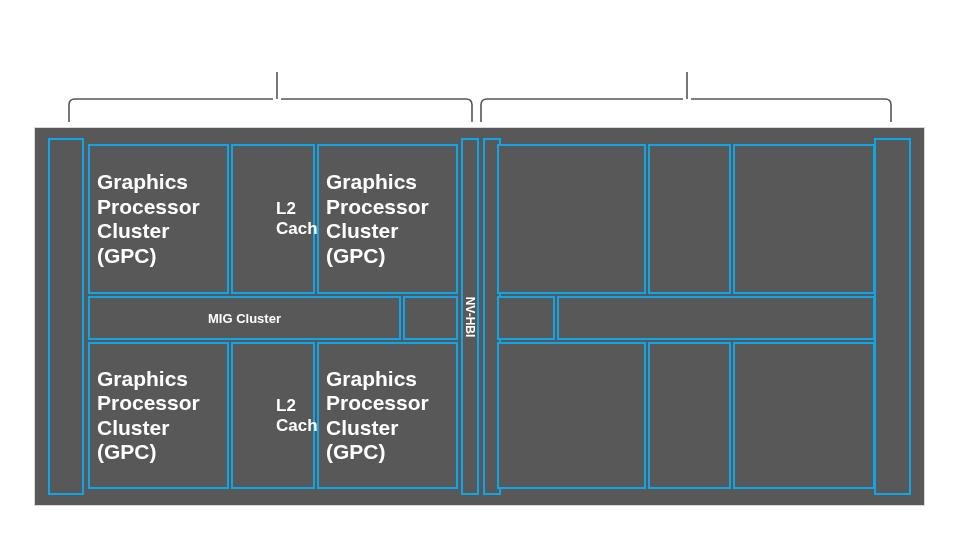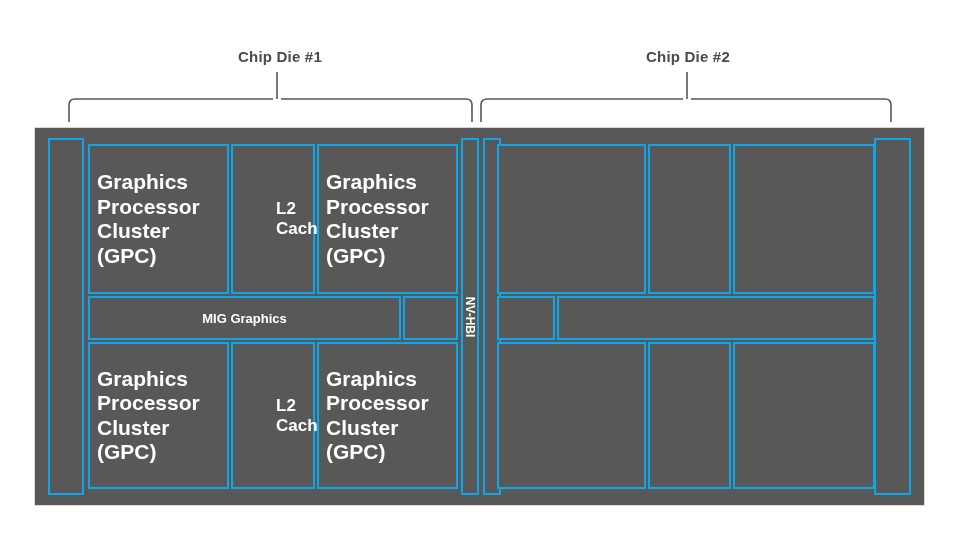--- a/index.html
+++ b/index.html
@@ -106,23 +106,21 @@
     font-weight: bold;
     color: #ffffff;
     white-space: nowrap;
   }
 </style>
 </head>
 <body>
 
 <div id="stage">
 
-  <div class="die-label" style="left:200px; top:48px; width:160px;">Chip Die #1</div>
-
-  <div class="die-label" style="left:608px; top:48px; width:160px;">Chip Die #2</div>
+
 
   <svg class="brace-svg" viewBox="0 0 960 540" xmlns="http://www.w3.org/2000/svg">
 
     <g fill="none" stroke="#555555" stroke-width="1.6">
       <path d="M 69,122 L 69,105 Q 69,99 75,99 L 273,99"></path>
       <path d="M 472,122 L 472,105 Q 472,99 466,99 L 281,99"></path>
       <path d="M 277,99 L 277,72"></path>
     </g>
 
     <g fill="none" stroke="#555555" stroke-width="1.6">
@@ -151,21 +149,21 @@
   </div>
 
   <div class="blk" style="left:317px; top:144px; width:141px; height:150px;">
     <span class="gpc-label">Graphics
 Processor
 Cluster
 (GPC)</span>
   </div>
 
   <div class="blk" style="left:88px; top:296px; width:313px; height:44px;">
-    <span class="mig-label">MIG Graphics</span>
+    <span class="mig-label">MIG Cluster</span>
   </div>
 
   <div class="blk" style="left:403px; top:296px; width:55px; height:44px;">
     <span class="mig-label"></span>
   </div>
 
   <div class="blk" style="left:88px; top:342px; width:141px; height:147px;">
     <span class="gpc-label">Graphics
 Processor
 Cluster

